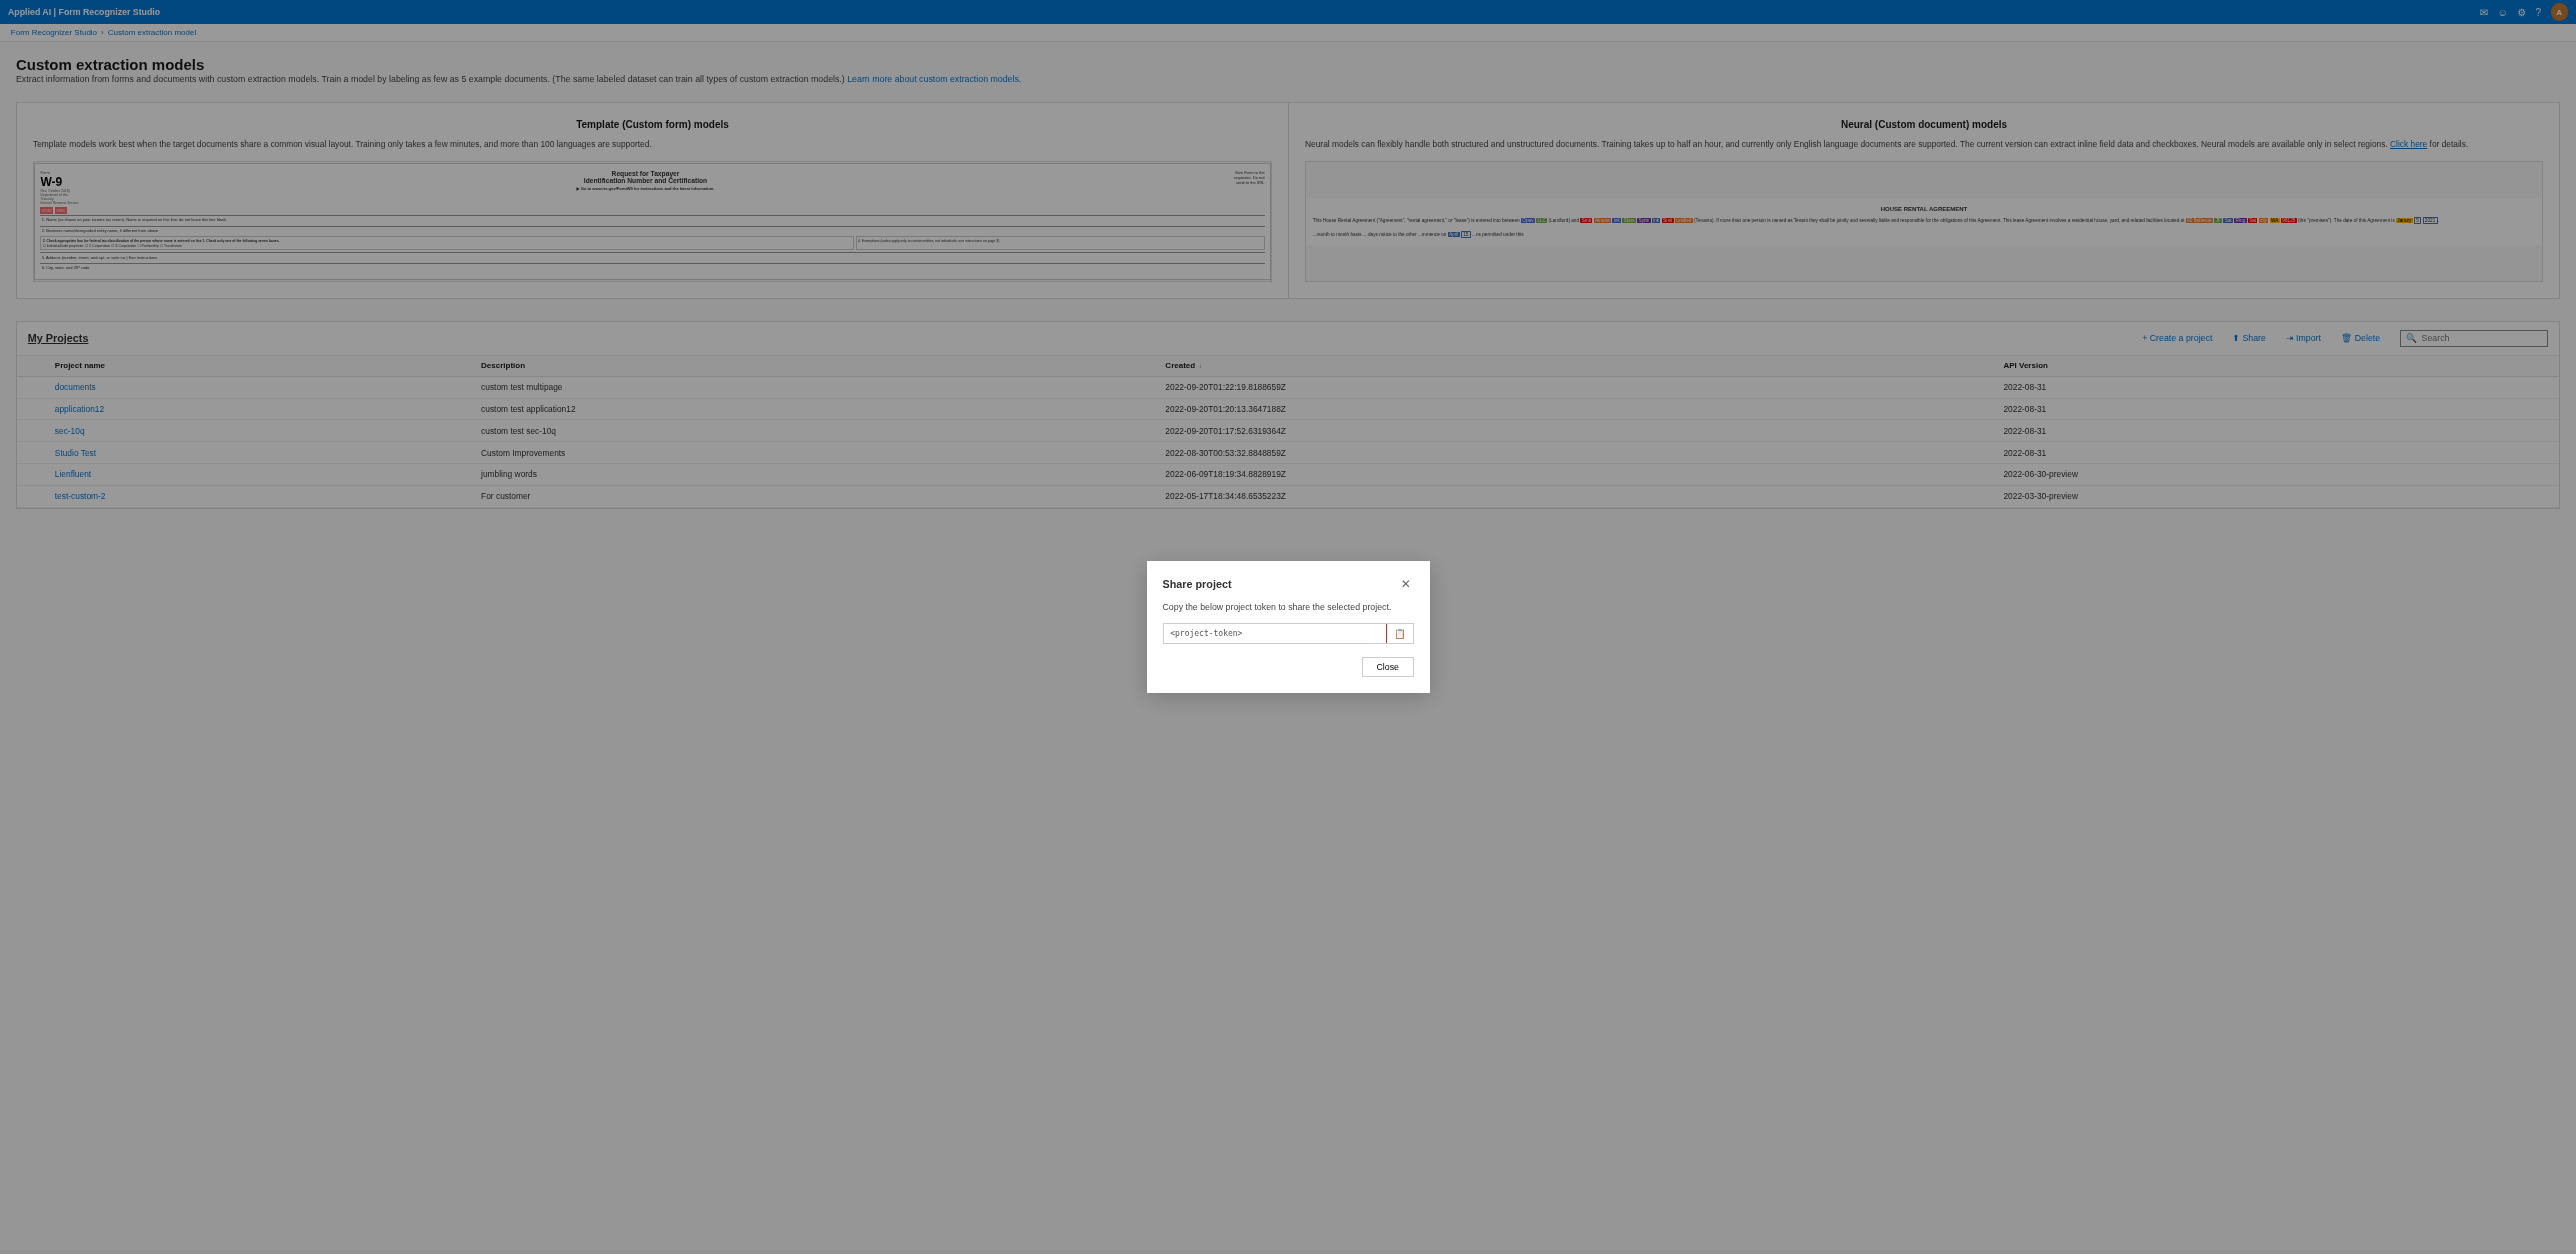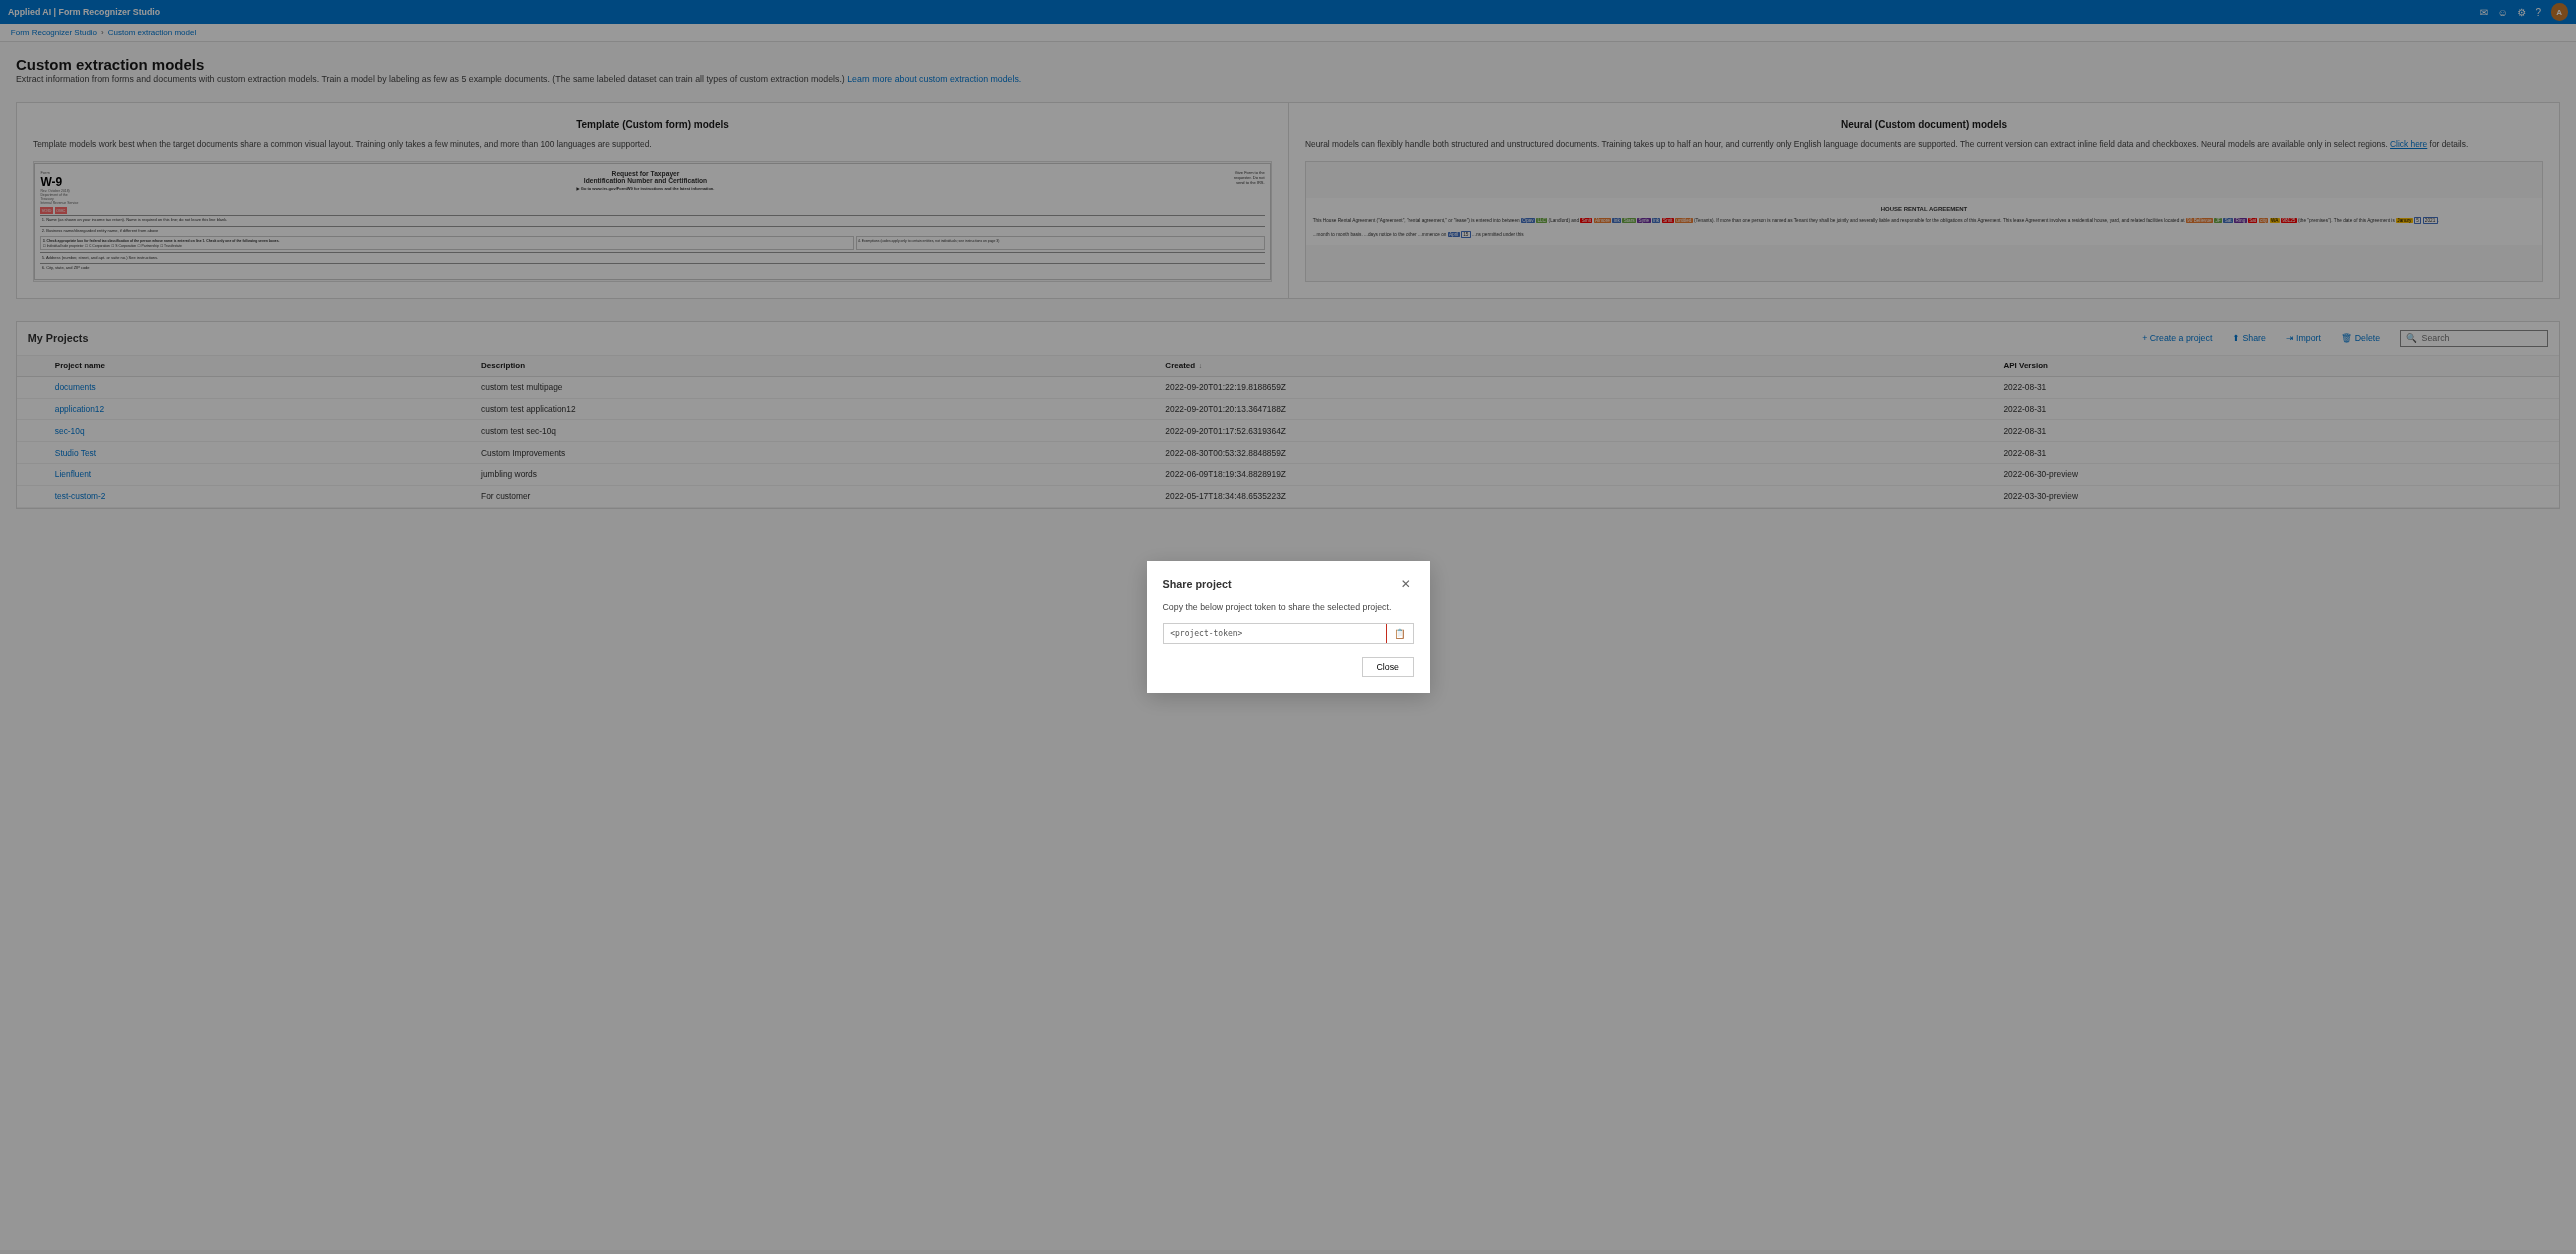--- a/index.html
+++ b/index.html
@@ -102,21 +102,21 @@
 
     
     .projects-section { background: white; border: 0.7px solid #ddd; }
     .projects-header {
       display: flex;
       align-items: center;
       justify-content: space-between;
       padding: 8px 10.8px;
       border-bottom: 0.7px solid #eee;
     }
-    .projects-title { font-size: 10.8px; font-weight: 600; }
+    .projects-title { font-size: 10.8px; font-weight: 600; text-decoration: underline; }
     .projects-actions { display: flex; gap: 20px; align-items: center; }
     .action-btn {
       display: flex; align-items: center; gap: 2.7px;
       font-size: 8.8px; color: #0078d4; cursor: pointer;
       background: none; border: none; padding: 0;
     }
 
     .search-box {
       display: flex; align-items: center;
       border: 0.7px solid #8a8a8a; background: white;

